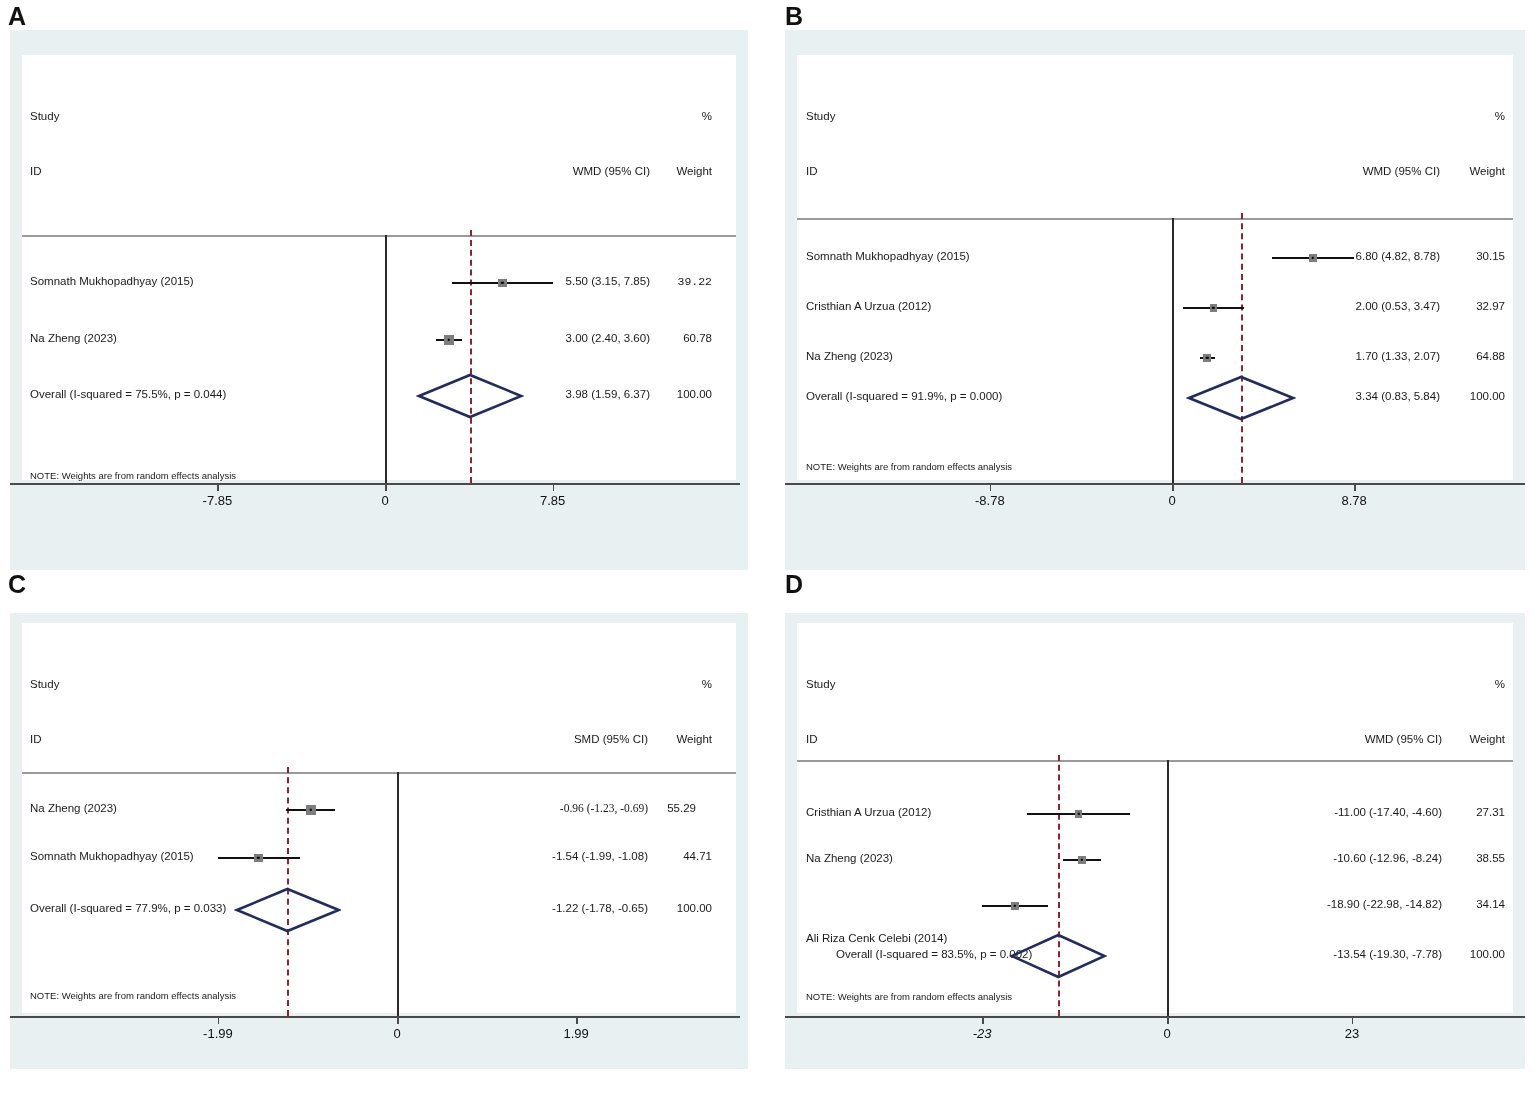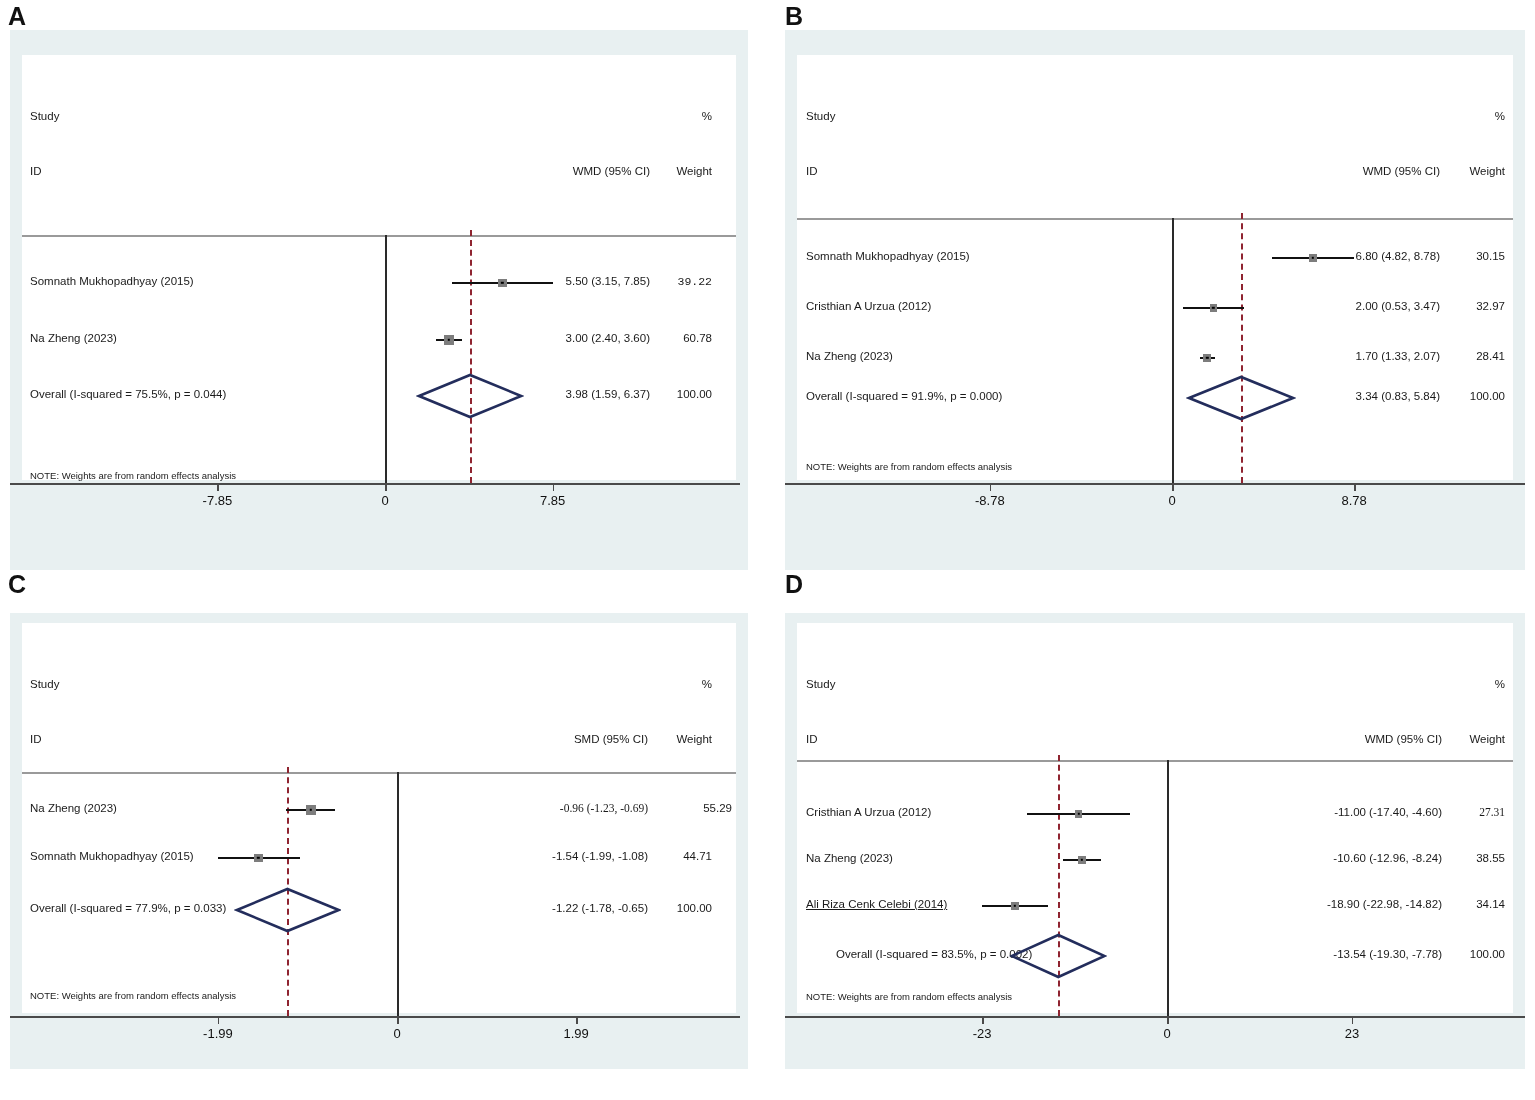--- a/index.html
+++ b/index.html
@@ -87,21 +87,21 @@
     <div class="wt" style="left: 1457px; top: 250px; width: 48px;">30.15</div>
     <div class="study-label" style="left: 806px; top: 300px;">Cristhian A Urzua (2012)</div>
     <div class="ciline" style="left: 1183px; top: 307px; width: 61.005px;"></div>
     <div class="marker" style="left: 1209.67px; top: 304.168px; width: 7.66333px; height: 7.66333px; background: rgb(125, 125, 125);"></div>
     <div class="val" style="left: 1290px; top: 300px; width: 150px;">2.00 (0.53, 3.47)</div>
     <div class="wt" style="left: 1457px; top: 300px; width: 48px;">32.97</div>
     <div class="study-label" style="left: 806px; top: 350px;">Na Zheng (2023)</div>
     <div class="ciline" style="left: 1199.6px; top: 357px; width: 15.355px;"></div>
     <div class="marker" style="left: 1203.23px; top: 353.951px; width: 8.09778px; height: 8.09778px; background: rgb(125, 125, 125);"></div>
     <div class="val" style="left: 1290px; top: 350px; width: 150px;">1.70 (1.33, 2.07)</div>
-    <div class="wt" style="left: 1457px; top: 350px; width: 48px;">28.41</div>
+    <div class="wt" style="left: 1457px; top: 350px; width: 48px;">64.88</div>
     <div class="study-label" style="left: 806px; top: 390px;">Overall  (I-squared = 91.9%, p = 0.000)</div>
     <svg class="diamond" width="109.95749999999998" height="48" style="left: 1186.22px; top: 374px;">
       <polygon points="3,24 55.08249999999998,3 106.95749999999998,24 55.08249999999998,45" fill="none" stroke="#232d5c" stroke-width="2.6"></polygon>
     </svg>
     <div class="val" style="left: 1290px; top: 390px; width: 150px;">3.34 (0.83, 5.84)</div>
     <div class="wt" style="left: 1457px; top: 390px; width: 48px;">100.00</div>
     <div class="note" style="left: 806px; top: 461px;">NOTE: Weights are from random effects analysis</div>
     <div class="axis" style="left: 785px; top: 483px; width: 740px;"></div>
     <div class="tick" style="left: 989.815px; top: 485px;"></div>
     <div class="ticklbl" style="left: 989.815px; top: 493px;">-8.78</div>
@@ -117,21 +117,21 @@
     <div class="hdr r" style="left: 686px; top: 678px; width: 26px;">%</div>
     <div class="hdr r" style="left: 538px; top: 733px; width: 110px;">SMD (95% CI)</div>
     <div class="hdr r" style="left: 666px; top: 733px; width: 46px;">Weight</div>
     <div class="sep" style="left: 22px; top: 772px; width: 714px;"></div>
     <div class="zeroline" style="left: 397px; top: 772px; height: 244px;"></div>
     <div class="dashline" style="left: 287.2px; top: 767px; height: 249px; border-left-color: rgb(143, 36, 48);"></div>
     <div class="study-label" style="left: 30px; top: 802px;">Na Zheng (2023)</div>
     <div class="ciline" style="left: 286.3px; top: 809px; width: 48.6px;"></div>
     <div class="marker" style="left: 305.528px; top: 804.928px; width: 10.1433px; height: 10.1433px; background: rgb(125, 125, 125);"></div>
     <div class="val" style="left: 498px; top: 802px; width: 150px; font-family: Liberation Serif, serif;">-0.96 (-1.23, -0.69)</div>
-    <div class="wt" style="left: 684px; top: 802px; width: 48px;">55.29</div>
+    <div class="wt" style="left: 648px; top: 802px; width: 48px;">55.29</div>
     <div class="study-label" style="left: 30px; top: 850px;">Somnath Mukhopadhyay (2015)</div>
     <div class="ciline" style="left: 217.9px; top: 857px; width: 81.9px;"></div>
     <div class="marker" style="left: 253.916px; top: 853.516px; width: 8.96778px; height: 8.96778px; background: rgb(125, 125, 125);"></div>
     <div class="val" style="left: 498px; top: 850px; width: 150px;">-1.54 (-1.99, -1.08)</div>
     <div class="wt" style="left: 664px; top: 850px; width: 48px;">44.71</div>
     <div class="study-label" style="left: 30px; top: 902px;">Overall  (I-squared = 77.9%, p = 0.033)</div>
     <svg class="diamond" width="107.69999999999999" height="48" style="left: 233.8px; top: 886px;">
       <polygon points="3,24 53.39999999999998,3 104.69999999999999,24 53.39999999999998,45" fill="none" stroke="#232d5c" stroke-width="2.6"></polygon>
     </svg>
     <div class="val" style="left: 498px; top: 902px; width: 150px;">-1.22 (-1.78, -0.65)</div>
@@ -152,38 +152,38 @@
     <div class="hdr r" style="left: 1479px; top: 678px; width: 26px;">%</div>
     <div class="hdr r" style="left: 1332px; top: 733px; width: 110px;">WMD (95% CI)</div>
     <div class="hdr r" style="left: 1459px; top: 733px; width: 46px;">Weight</div>
     <div class="sep" style="left: 797px; top: 760px; width: 716px;"></div>
     <div class="zeroline" style="left: 1167px; top: 760px; height: 256px;"></div>
     <div class="dashline" style="left: 1058.14px; top: 755px; height: 261px; border-left-color: rgb(143, 36, 48);"></div>
     <div class="study-label" style="left: 806px; top: 806px;">Cristhian A Urzua (2012)</div>
     <div class="ciline" style="left: 1027.1px; top: 813px; width: 102.912px;"></div>
     <div class="marker" style="left: 1075.04px; top: 810.483px; width: 7.03444px; height: 7.03444px; background: rgb(125, 125, 125);"></div>
     <div class="val" style="left: 1292px; top: 806px; width: 150px;">-11.00 (-17.40, -4.60)</div>
-    <div class="wt" style="left: 1457px; top: 806px; width: 48px; font-family: Liberation Serif, serif;">27.31</div>
+    <div class="wt" style="left: 1457px; top: 806px; width: 48px;">27.31</div>
     <div class="study-label" style="left: 806px; top: 852px;">Na Zheng (2023)</div>
     <div class="ciline" style="left: 1062.8px; top: 859px; width: 37.9488px;"></div>
     <div class="marker" style="left: 1077.63px; top: 855.858px; width: 8.28333px; height: 8.28333px; background: rgb(125, 125, 125);"></div>
     <div class="val" style="left: 1292px; top: 852px; width: 150px;">-10.60 (-12.96, -8.24)</div>
     <div class="wt" style="left: 1457px; top: 852px; width: 48px;">38.55</div>
-    <div class="study-label" style="left: 806px; top: 898px; text-decoration: underline;">Ali Riza Cenk Celebi (2014)</div>
+    <div class="study-label" style="left: 806px; top: 932px;">Ali Riza Cenk Celebi (2014)</div>
     <div class="ciline" style="left: 982.241px; top: 905px; width: 65.6064px;"></div>
     <div class="marker" style="left: 1011.15px; top: 902.103px; width: 7.79333px; height: 7.79333px; background: rgb(125, 125, 125);"></div>
     <div class="val" style="left: 1292px; top: 898px; width: 150px;">-18.90 (-22.98, -14.82)</div>
     <div class="wt" style="left: 1457px; top: 898px; width: 48px;">34.14</div>
     <div class="study-label" style="left: 806px; top: 948px; margin-left: 30px;">Overall  (I-squared = 83.5%, p = 0.002)</div>
     <svg class="diamond" width="98.62080000000014" height="48" style="left: 1008.83px; top: 932px;">
       <polygon points="3,24 49.31040000000007,3 95.62080000000014,24 49.31040000000007,45" fill="none" stroke="#232d5c" stroke-width="2.6"></polygon>
     </svg>
     <div class="val" style="left: 1292px; top: 948px; width: 150px;">-13.54 (-19.30, -7.78)</div>
     <div class="wt" style="left: 1457px; top: 948px; width: 48px;">100.00</div>
     <div class="note" style="left: 806px; top: 991px;">NOTE: Weights are from random effects analysis</div>
     <div class="axis" style="left: 785px; top: 1016px; width: 740px;"></div>
     <div class="tick" style="left: 982.08px; top: 1018px;"></div>
-    <div class="ticklbl" style="left: 982.08px; top: 1026px;">-23</div>
+    <div class="ticklbl" style="left: 982.08px; top: 1026px; font-style: italic;">-23</div>
     <div class="tick" style="left: 1167px; top: 1018px;"></div>
     <div class="ticklbl" style="left: 1167px; top: 1026px;">0</div>
     <div class="tick" style="left: 1351.92px; top: 1018px;"></div>
     <div class="ticklbl" style="left: 1351.92px; top: 1026px;">23</div>
   </div>
 
 </body></html>

